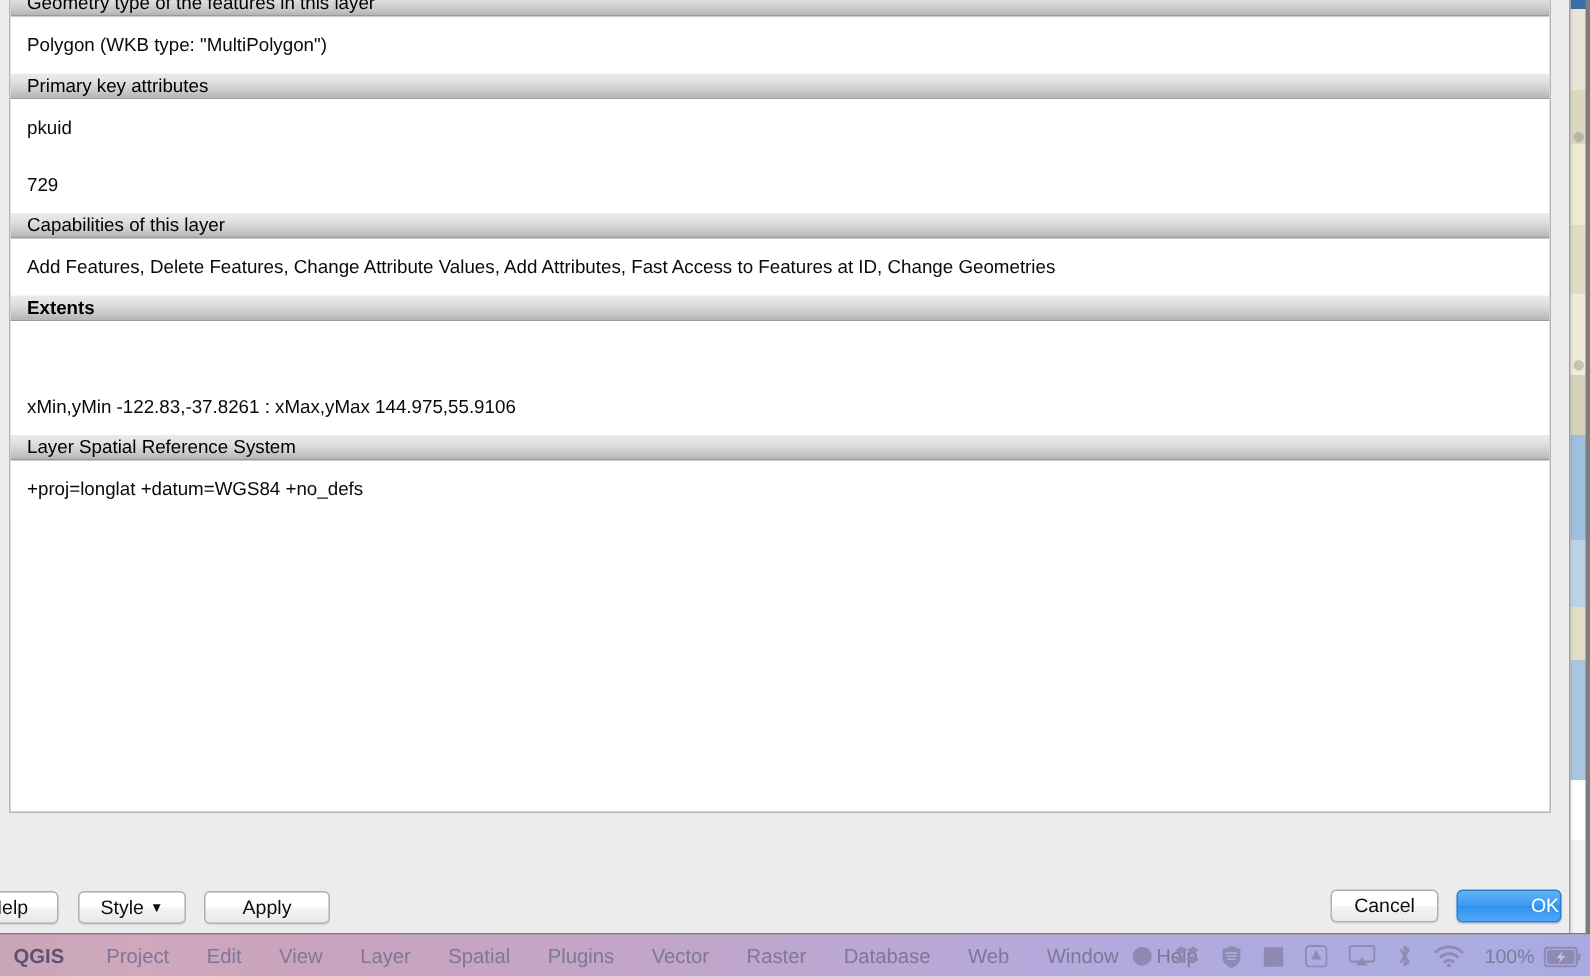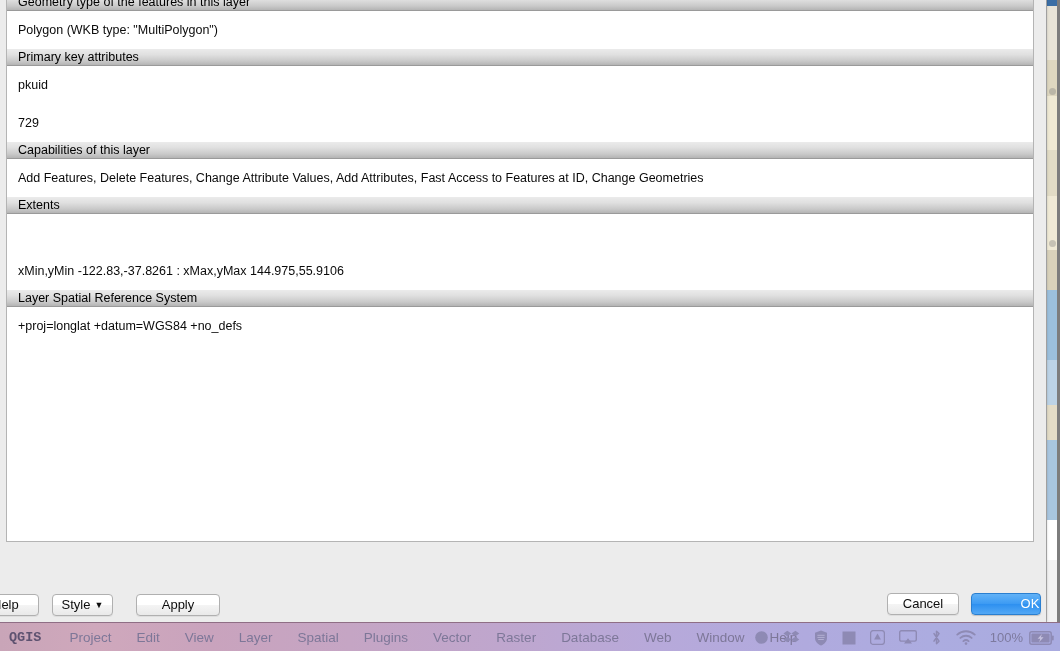--- a/index.html
+++ b/index.html
@@ -97,21 +97,21 @@
     background: linear-gradient(to bottom, #ebebeb 0%, #e0e0e0 35%, #c9c9c9 75%, #b4b4b4 100%);
     border-bottom: 1px solid #9a9a9a;
     font-size: 12.5px;
     color: #000000;
     padding-left: 11px;
     box-sizing: border-box;
     white-space: nowrap;
     overflow: hidden;
   }
   .meta-section-header.is-bold {
-    font-weight: normal;
+    font-weight: bold;
   }
 
   .meta-value-row {
     height: 38px;
     line-height: 38px;
     font-size: 12.5px;
     color: #0a0a0a;
     padding-left: 11px;
     background: #ffffff;
     white-space: nowrap;
@@ -147,21 +147,21 @@
   #help-button {
     left: -7px;
     top: 46px;
     width: 52px;
     text-align: left;
     padding-left: 4px;
   }
   #style-button {
     left: 58px;
     top: 46px;
-    width: 61px;
+    width: 72px;
   }
   #style-button .caret-glyph {
     font-size: 9px;
     margin-left: 4px;
     position: relative;
     top: -1px;
   }
   #apply-button {
     left: 142px;
     top: 46px;
@@ -214,21 +214,20 @@
     margin-right: 25px;
     white-space: nowrap;
     cursor: default;
     user-select: none;
   }
   .menubar-item.app-name {
     font-weight: bold;
     color: #5e5270;
     margin-left: 9px;
     margin-right: 28px;
-    font-family: Liberation Mono, monospace;
   }
 
   #menubar-status-icons {
     position: absolute;
     right: 2px;
     top: 0;
     height: 29px;
     display: flex;
     align-items: center;
   }

